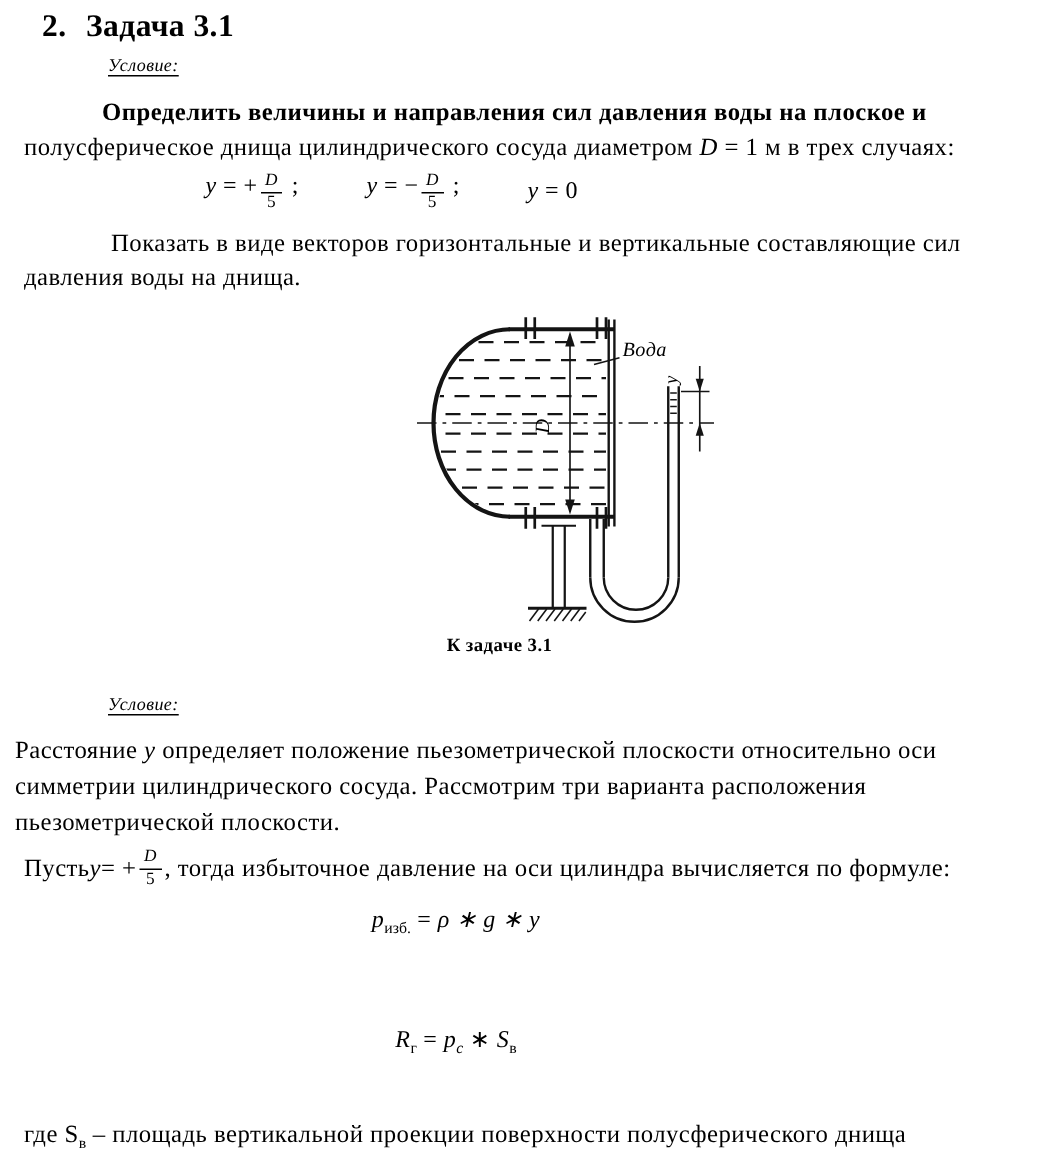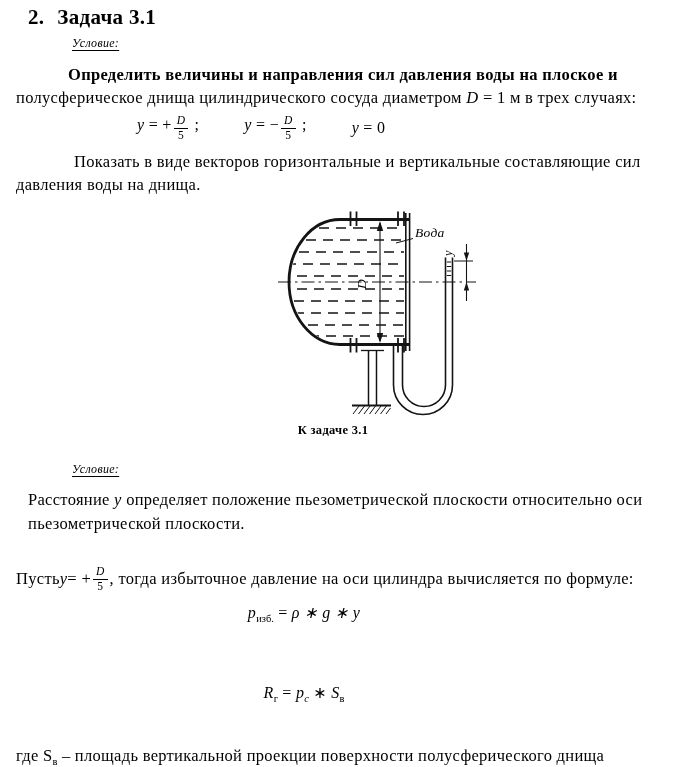--- a/index.html
+++ b/index.html
@@ -143,22 +143,23 @@
     <polygon points="466.5,261 463.8,252.5 469.2,252.5" fill="#141414"></polygon>
     <polygon points="466.5,282 463.8,290.5 469.2,290.5" fill="#141414"></polygon>
     <text class="figlabel" font-size="12.5" transform="rotate(-90 451.5 256)" x="451.5" y="256">y</text>
   </g>
 
   <text x="333" y="434" font-size="12.5" font-weight="bold" text-anchor="middle">К задаче 3.1</text>
 </svg>
 
 <div class="abs seclabel nowrap" style="left:72px;top:462px;">Условие:</div>
 
-<div class="abs lh24" style="left:28px;top:488px;">
+<div class="abs lh24" style="left:10px;top:488px;">
   <div class="bodyline"><span>Расстояние  </span><span class="mi">y</span><span>  определяет положение пьезометрической плоскости относительно оси</span></div>
+  <div class="bodyline">симметрии цилиндрического сосуда. Рассмотрим три варианта расположения</div>
   <div class="bodyline">пьезометрической плоскости.</div>
 </div>
 
 <div class="abs nowrap" style="left:16px;top:563px;height:32px;display:flex;align-items:center;justify-content:space-between;">
   <span>Пусть  </span>
     <span class="mi">y</span>
     <span> =  +</span>
     <span class="frac">
       <span class="num">D</span>
       <span class="den">5</span>

